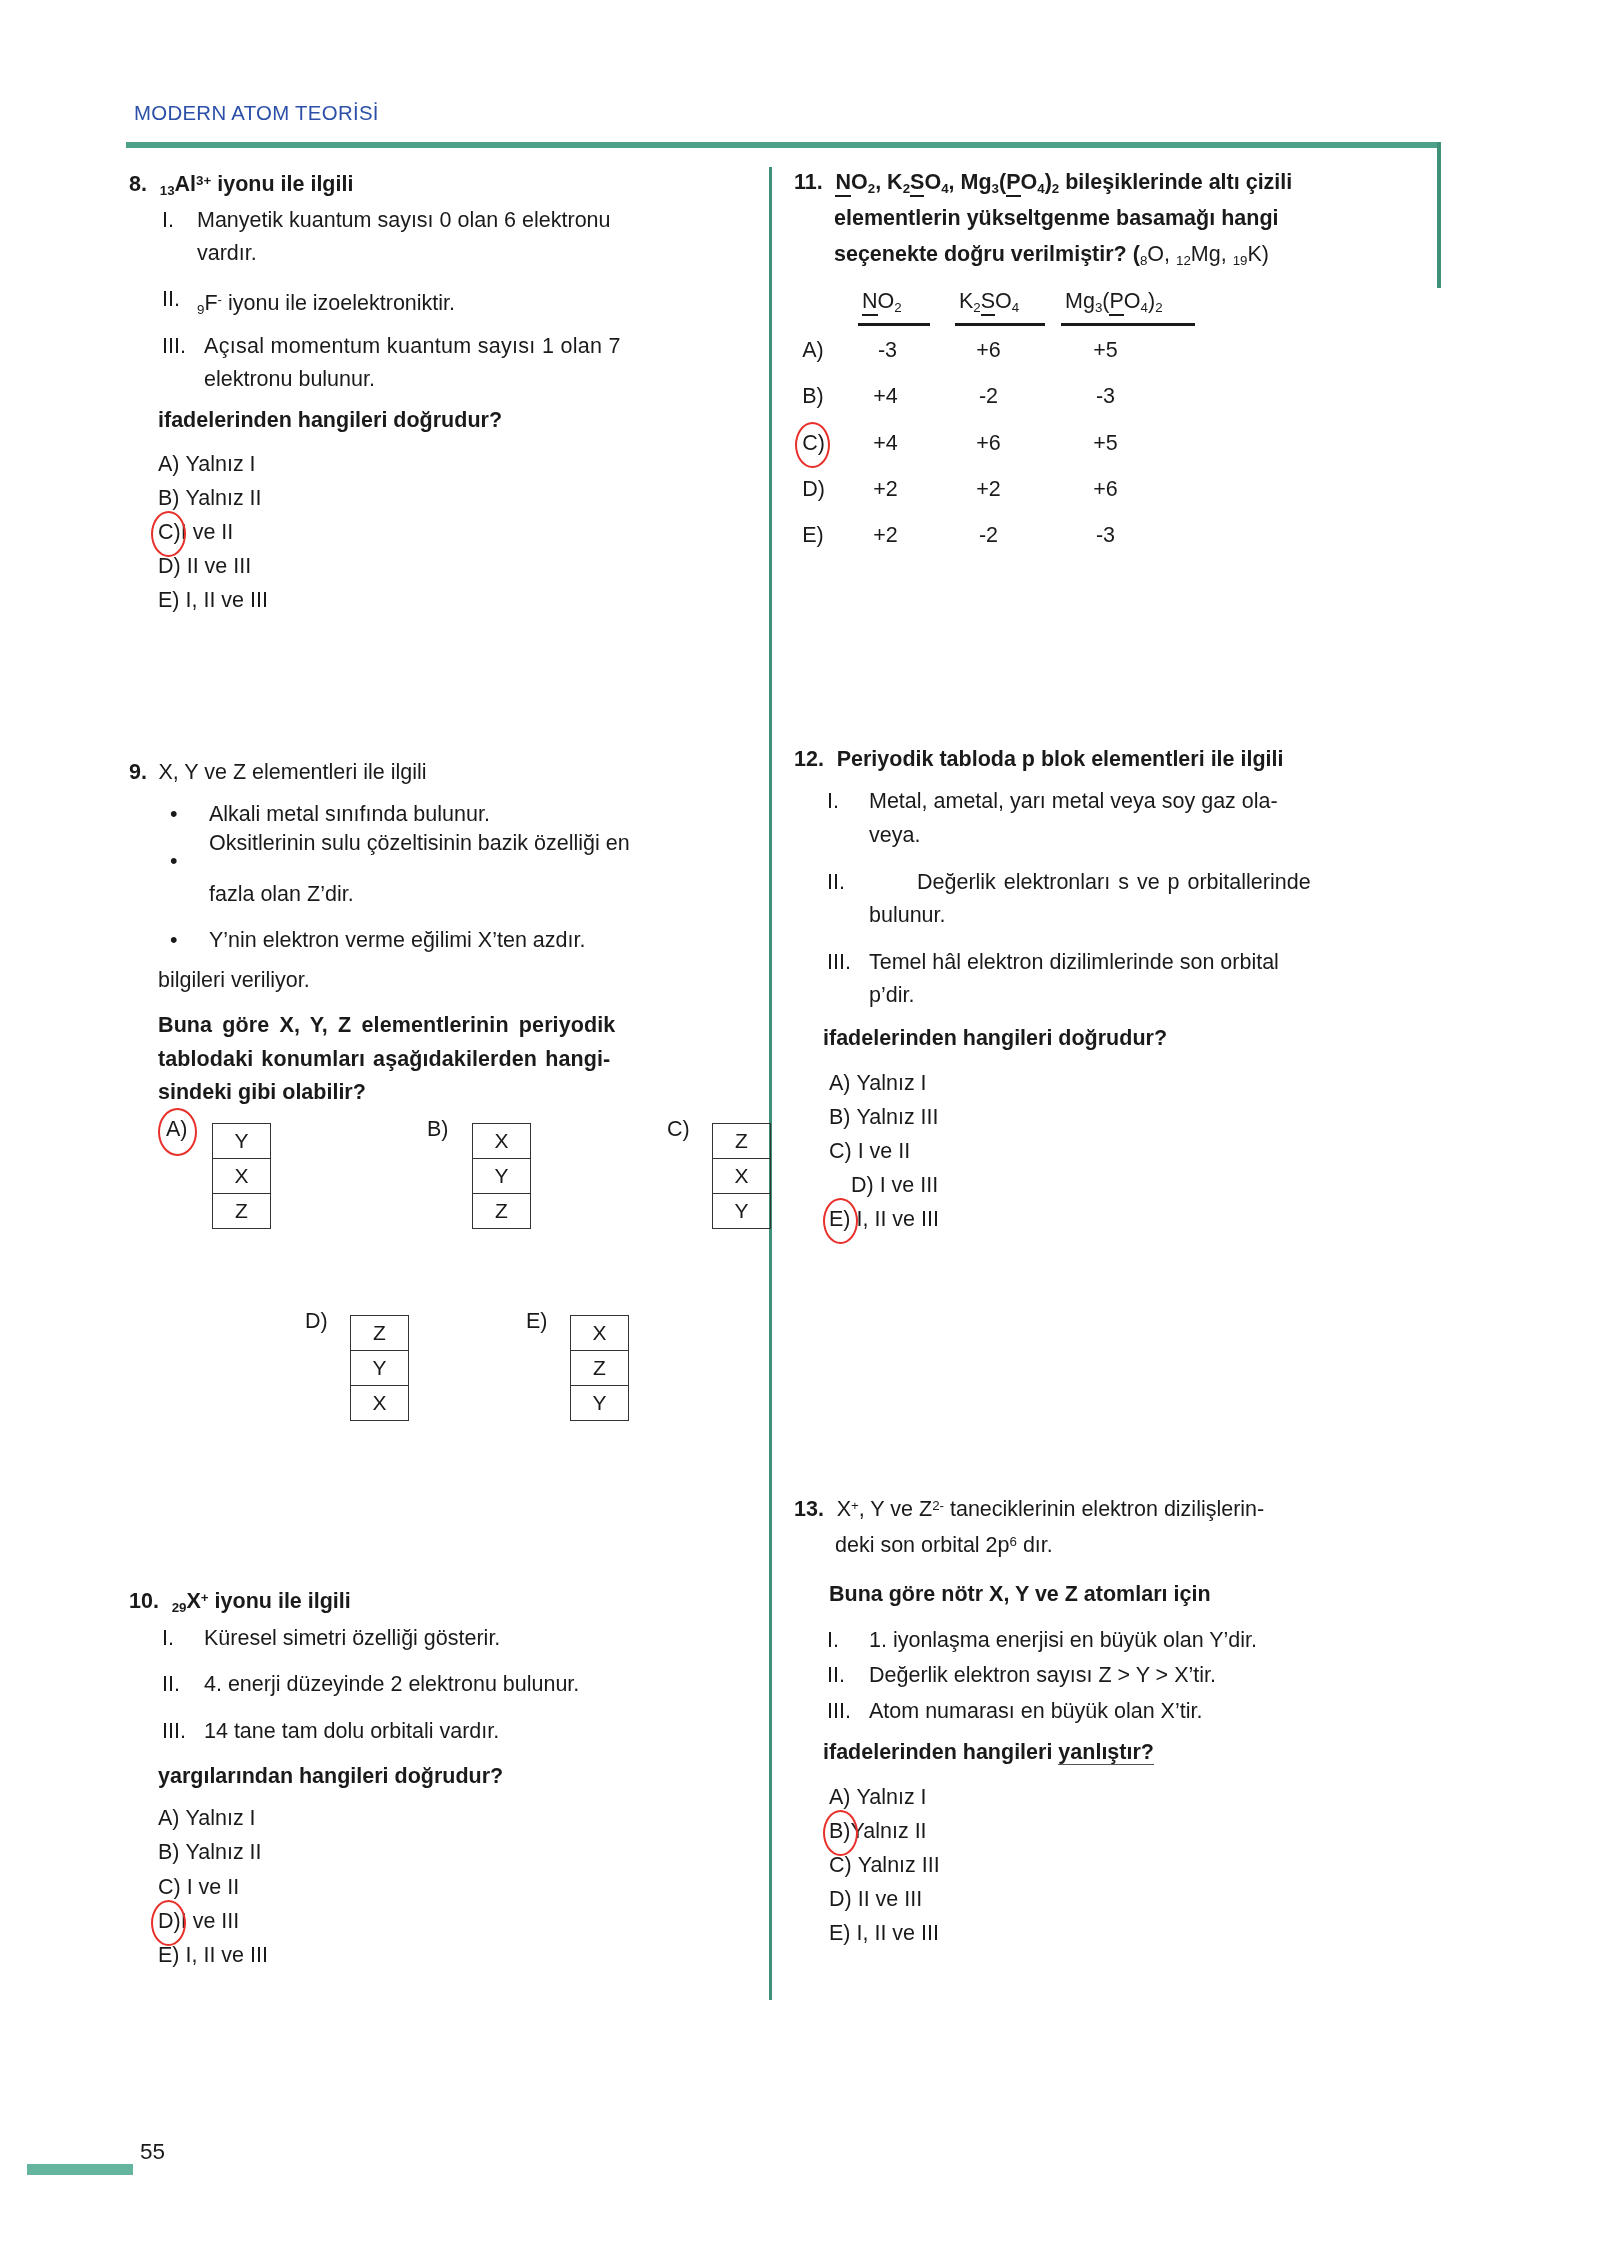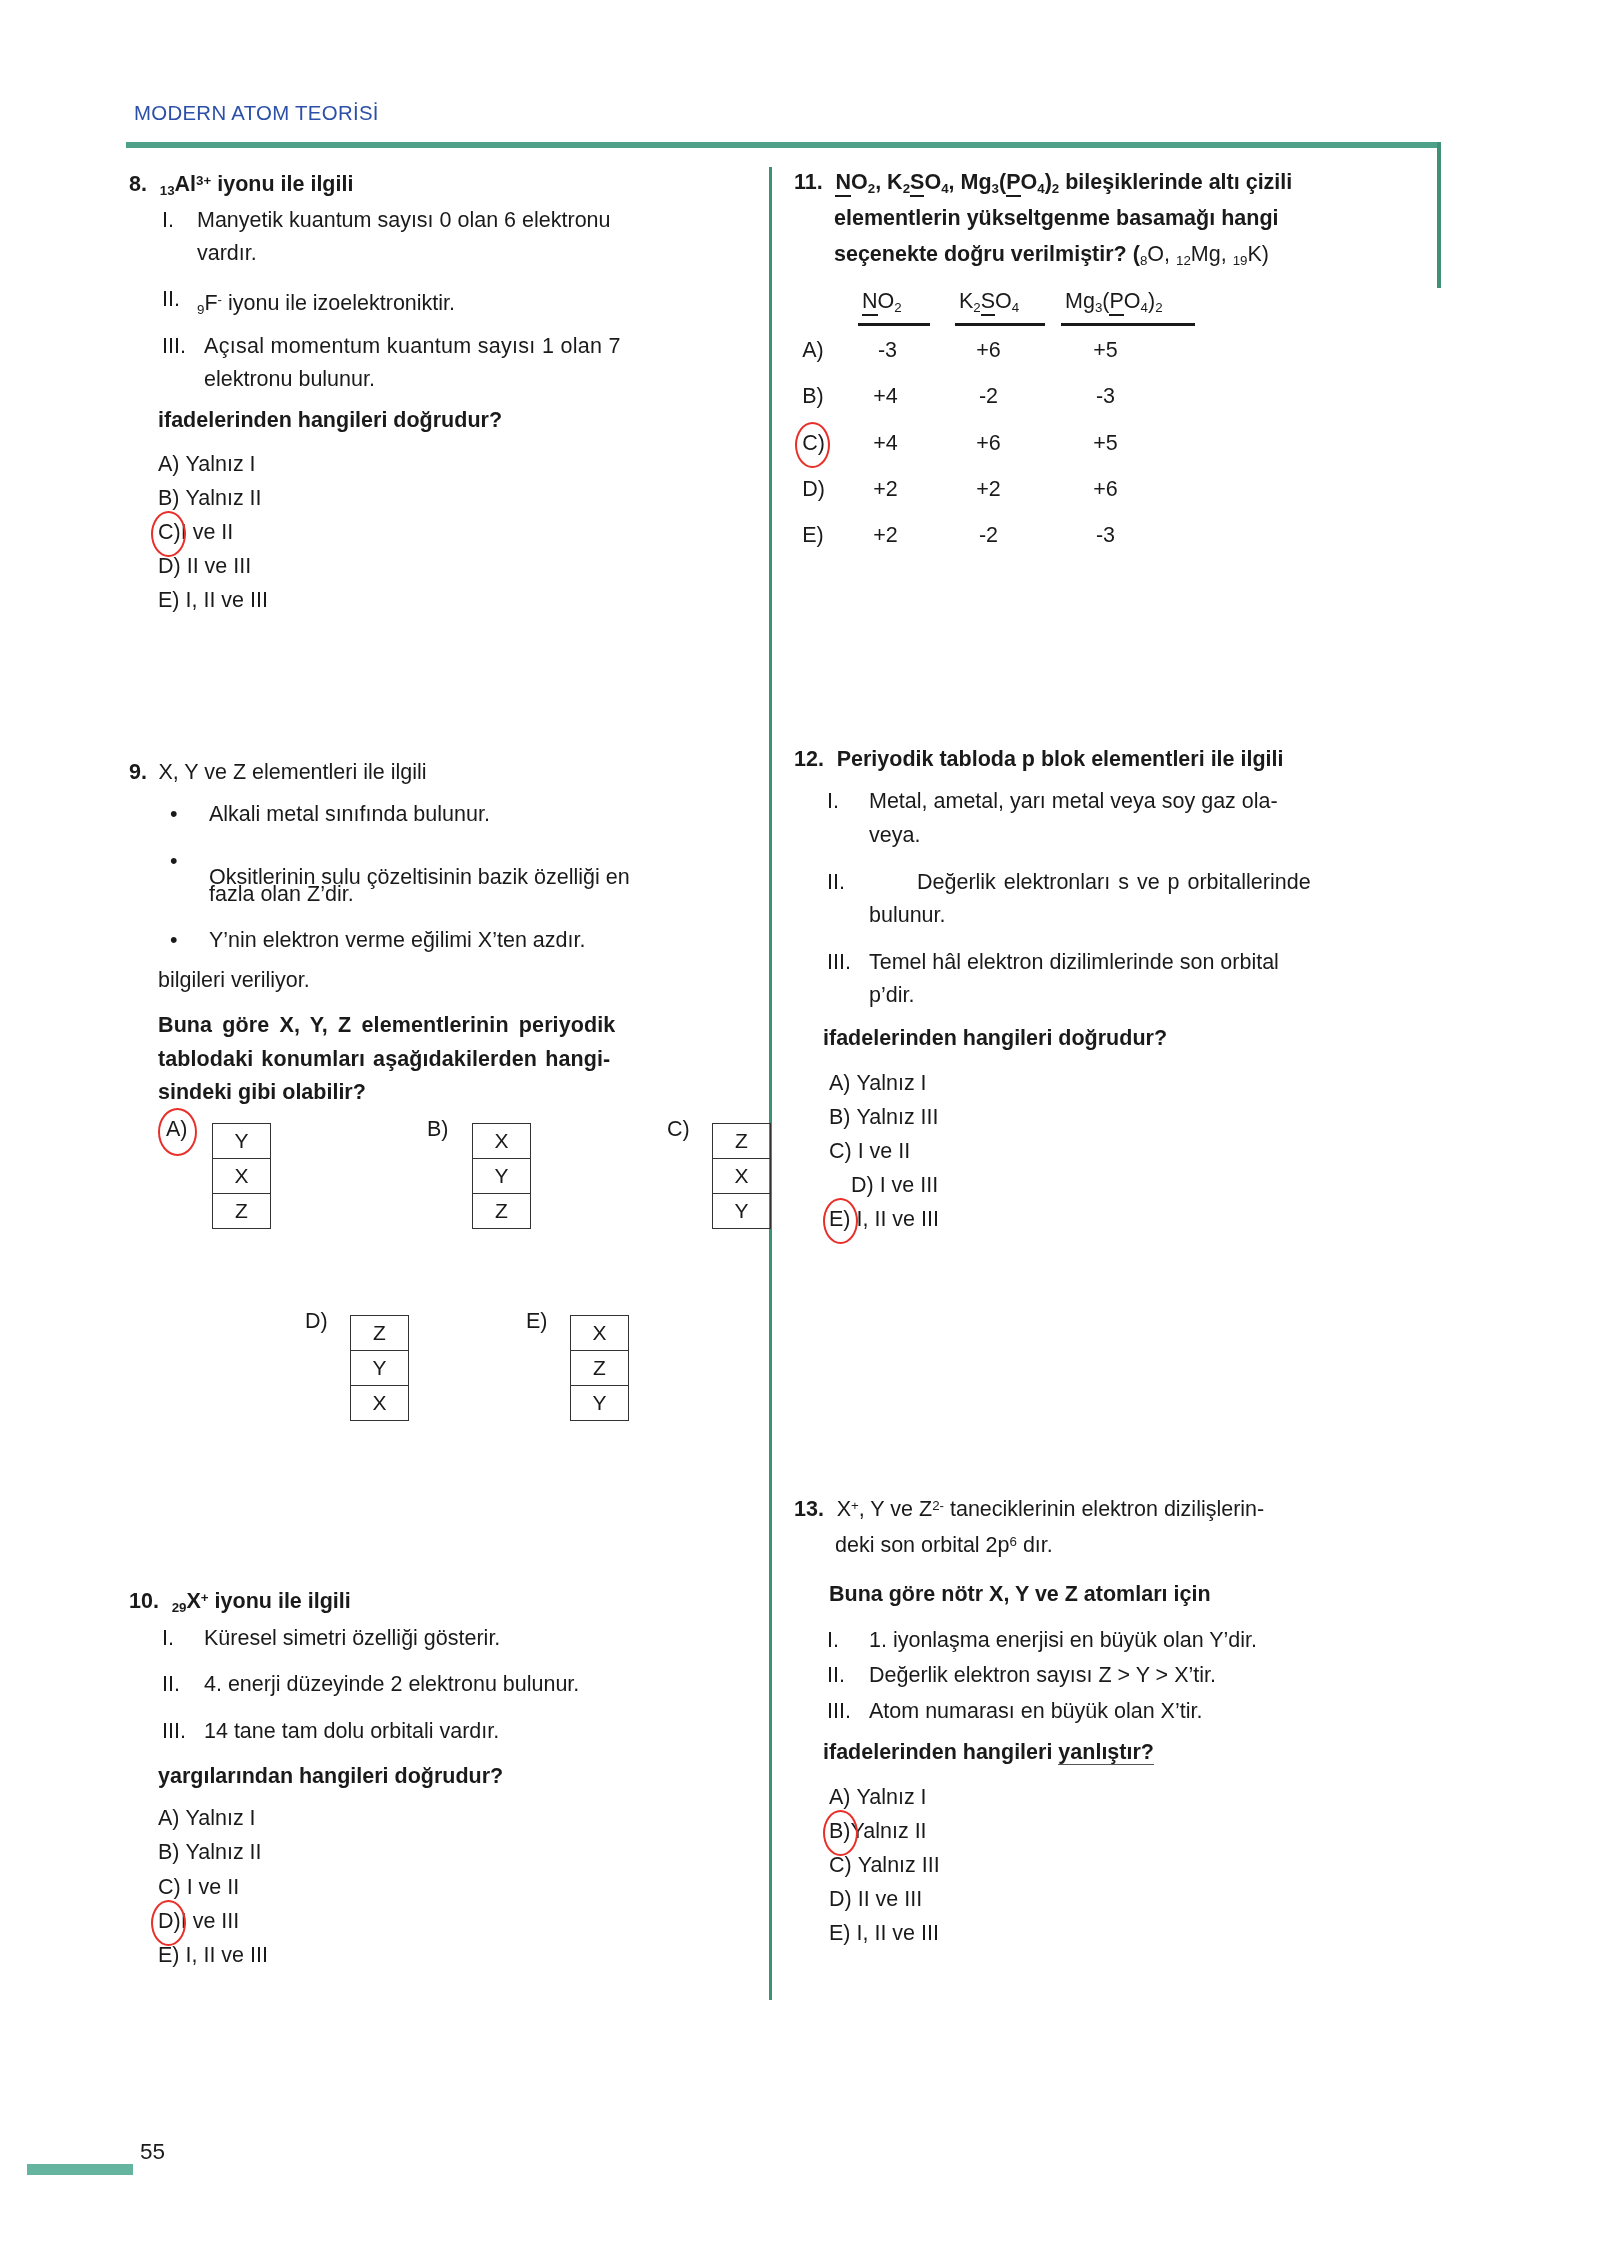--- a/index.html
+++ b/index.html
@@ -126,21 +126,21 @@
   <div class="q" style="left:129px;top:756px;">
     <div class="ln" style="left:0px;top:0px;">
       <span class="num">9.</span>
       <span style="padding-left:5.5px;">X, Y ve Z elementleri ile ilgili</span>
     </div>
 
     <div class="ln" style="left:41px;top:42px;">•</div>
     <div class="ln" style="left:80px;top:42px;">Alkali metal sınıfında bulunur.</div>
 
     <div class="ln" style="left:41px;top:89px;">•</div>
-    <div class="ln" style="left:80px;top:105px;">Oksitlerinin sulu çözeltisinin bazik özelliği en</div>
+    <div class="ln" style="left:80px;top:71px;">Oksitlerinin sulu çözeltisinin bazik özelliği en</div>
     <div class="ln" style="left:80px;top:122px;">fazla olan Z’dir.</div>
 
     <div class="ln" style="left:41px;top:168px;">•</div>
     <div class="ln" style="left:80px;top:168px;">Y’nin elektron verme eğilimi X’ten azdır.</div>
 
     <div class="ln" style="left:29px;top:208px;">bilgileri veriliyor.</div>
 
     <div class="ln b" style="left:29px;top:253px;letter-spacing:0.1px;word-spacing:4.1px;">Buna göre X, Y, Z elementlerinin periyodik</div>
     <div class="ln b" style="left:29px;top:287px;letter-spacing:0.1px;word-spacing:2px;">tablodaki konumları aşağıdakilerden hangi-</div>
     <div class="ln b" style="left:29px;top:320px;">sindeki gibi olabilir?</div>

